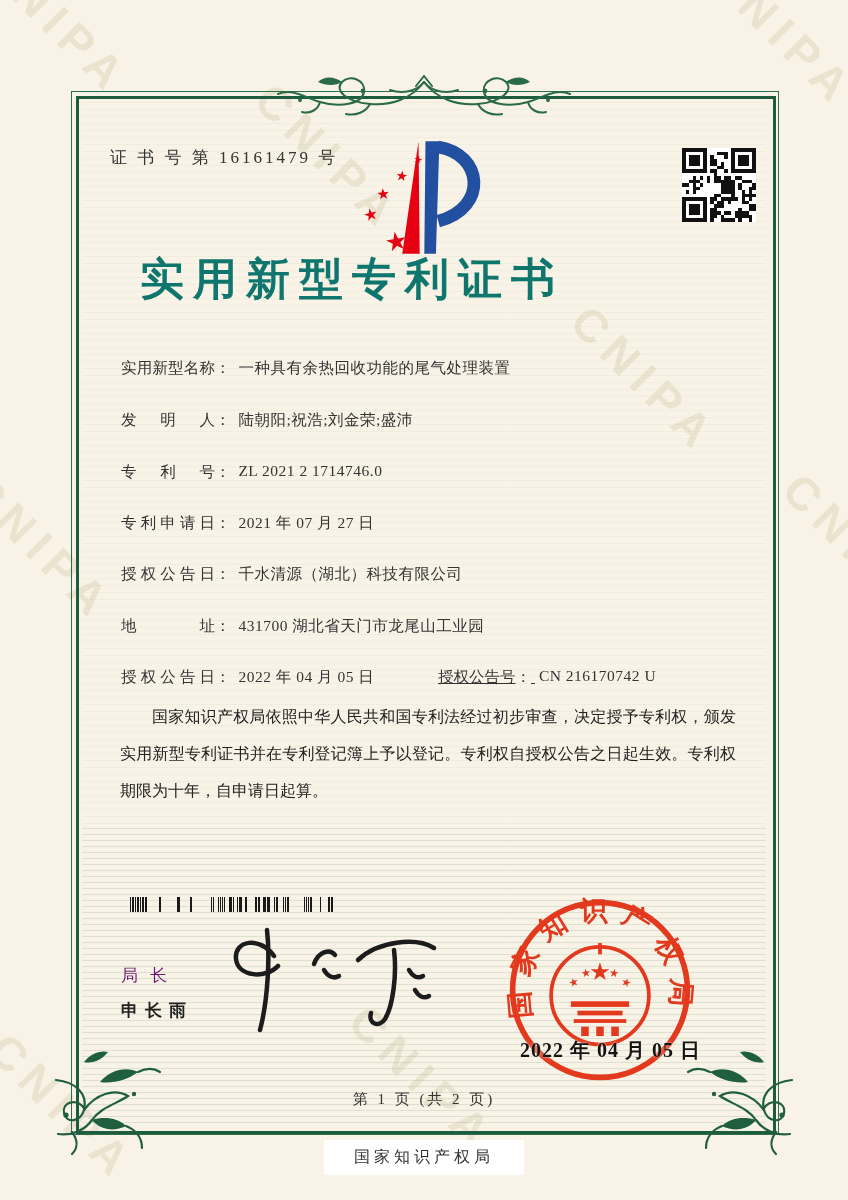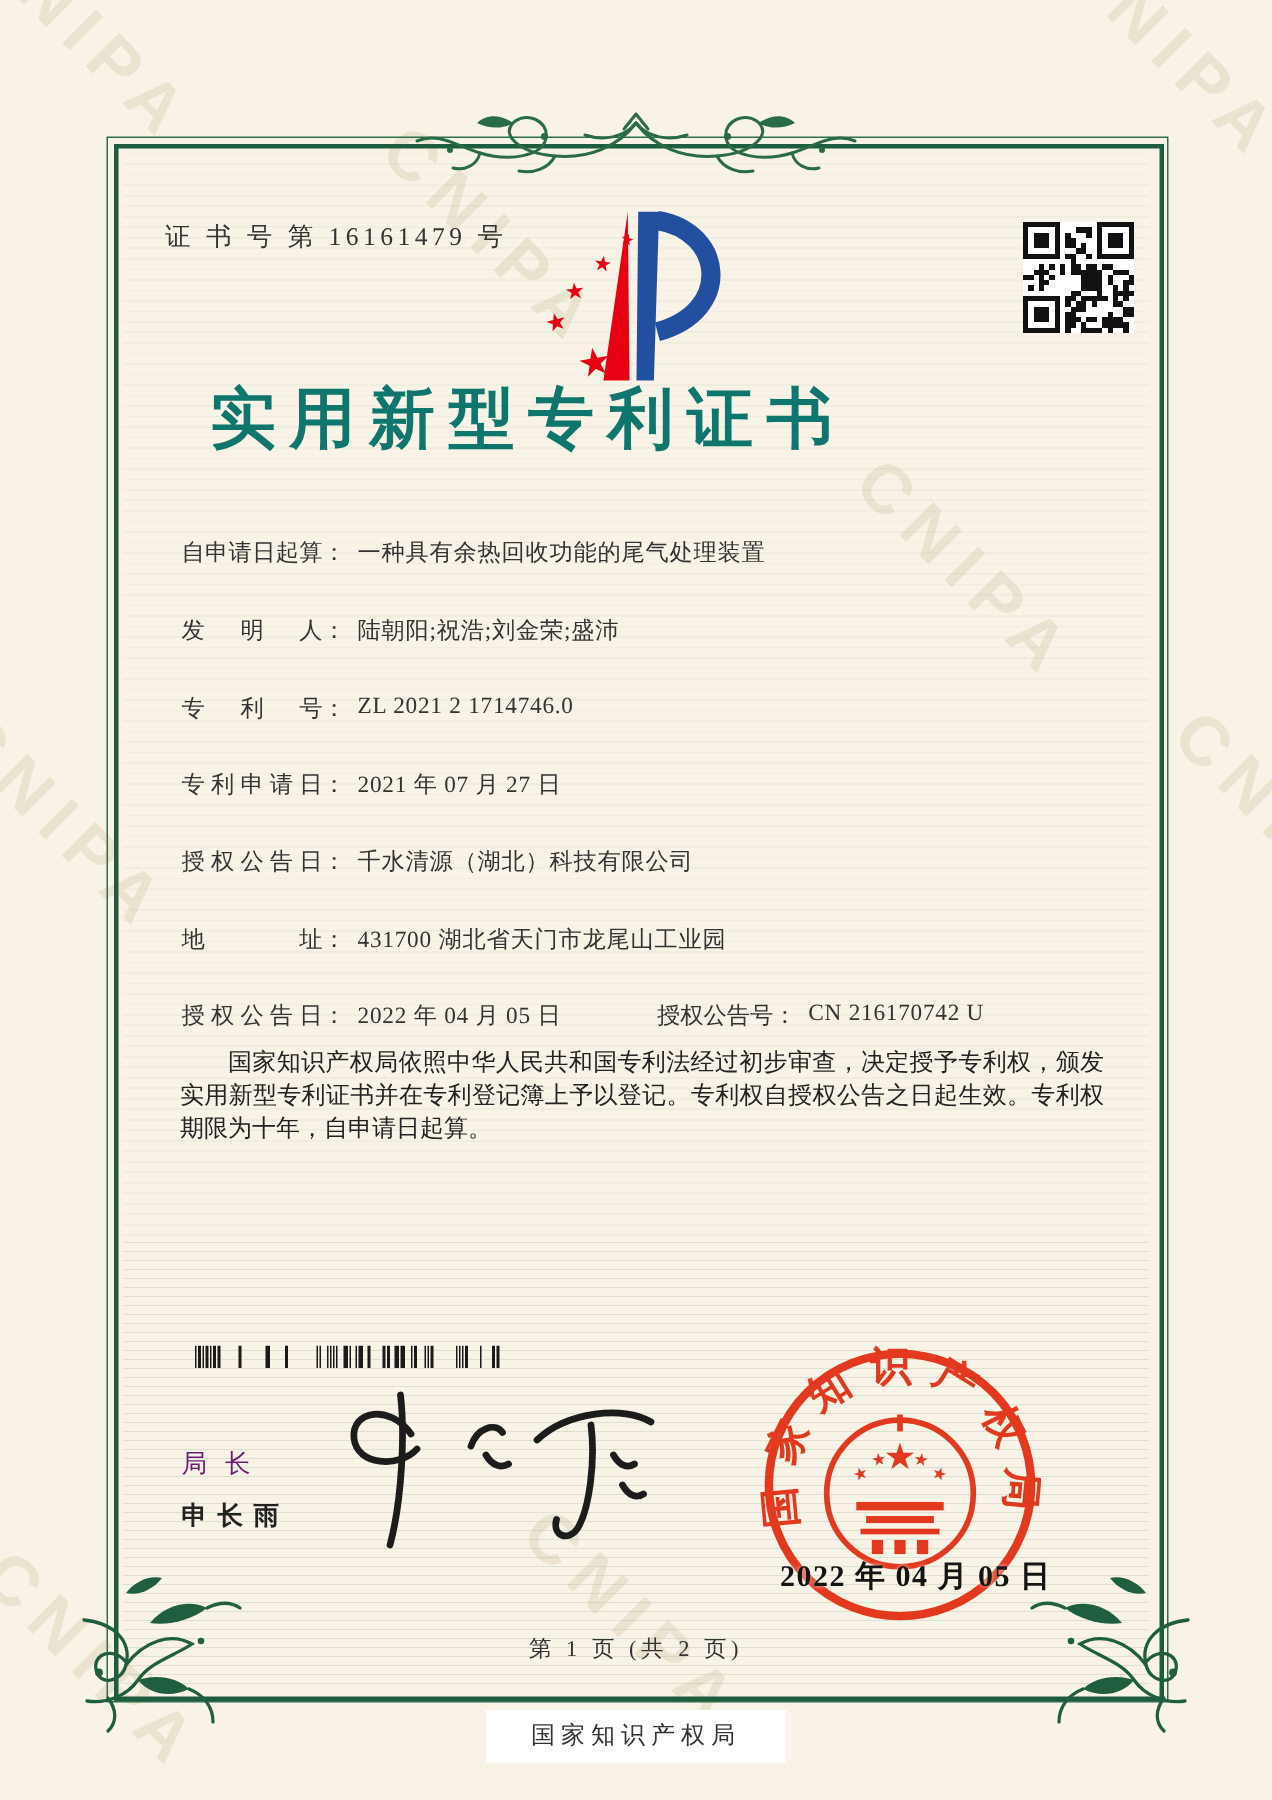--- a/index.html
+++ b/index.html
@@ -48,25 +48,25 @@
     font-size:44px;font-weight:bold;letter-spacing:9px;color:#0f766e;
   }
   
   .field-row{position:absolute;left:121px;z-index:3;font-size:15.5px;color:#333;white-space:nowrap;}
   .flabel{
     display:inline-block;width:94px;
     text-align:justify;text-align-last:justify;vertical-align:top;
   }
   .colon{display:inline-block;vertical-align:top;}
   .fvalue{display:inline-block;margin-left:4px;vertical-align:top;letter-spacing:0.5px;text-align:right;}
-  .pair2{position:absolute;left:317px;top:0;white-space:nowrap;}
+  .pair2{position:absolute;left:317px;top:0;white-space:nowrap;text-decoration:underline;}
   
   .body-text{
     left:120px;top:698px;width:616px;z-index:3;
-    font-size:16px;line-height:22px;text-align:justify;color:#222;
+    font-size:16px;line-height:37px;text-align:justify;color:#222;
   }
   .body-text p{margin:0;text-indent:2em;}
   
   .barcode{left:118px;top:897px;width:218px;height:15px;z-index:3;}
   
   .director-title{left:121px;top:964px;z-index:3;font-size:17px;letter-spacing:12px;color:#701a75;}
   .director-name{left:121px;top:999px;z-index:3;font-size:17px;letter-spacing:7px;color:#222;font-weight:bold;}
   .signature{left:218px;top:922px;width:240px;height:118px;z-index:4;}
   
   .seal{left:506px;top:896px;width:188px;height:188px;z-index:4;opacity:0.95;}
@@ -303,21 +303,21 @@
       <rect x="16" y="2" width="3" height="3"></rect>
       <rect x="0" y="14" width="7" height="7"></rect>
       <rect x="1" y="15" width="5" height="5" fill="#fff"></rect>
       <rect x="2" y="16" width="3" height="3"></rect>
     </g>
 </svg>
 
 <div class="abs title">实用新型专利证书</div>
 
 <div class="field-row" style="top:358px;">
-  <span class="flabel">自申请日起算</span><span class="colon">：</span>
+  <span class="flabel">实用新型名称</span><span class="colon">：</span>
   <span class="fvalue">一种具有余热回收功能的尾气处理装置</span>
 </div>
 <div class="field-row" style="top:410px;">
   <span class="flabel">发明人</span><span class="colon">：</span>
   <span class="fvalue">陆朝阳;祝浩;刘金荣;盛沛</span>
 </div>
 <div class="field-row" style="top:462px;">
   <span class="flabel">专利号</span><span class="colon">：</span>
   <span class="fvalue">ZL 2021 2 1714746.0</span>
 </div>

